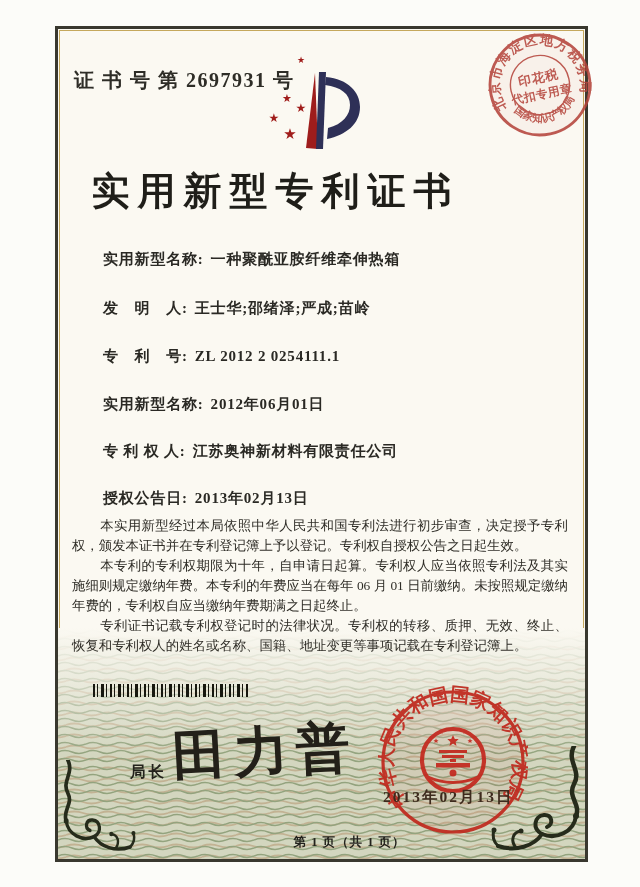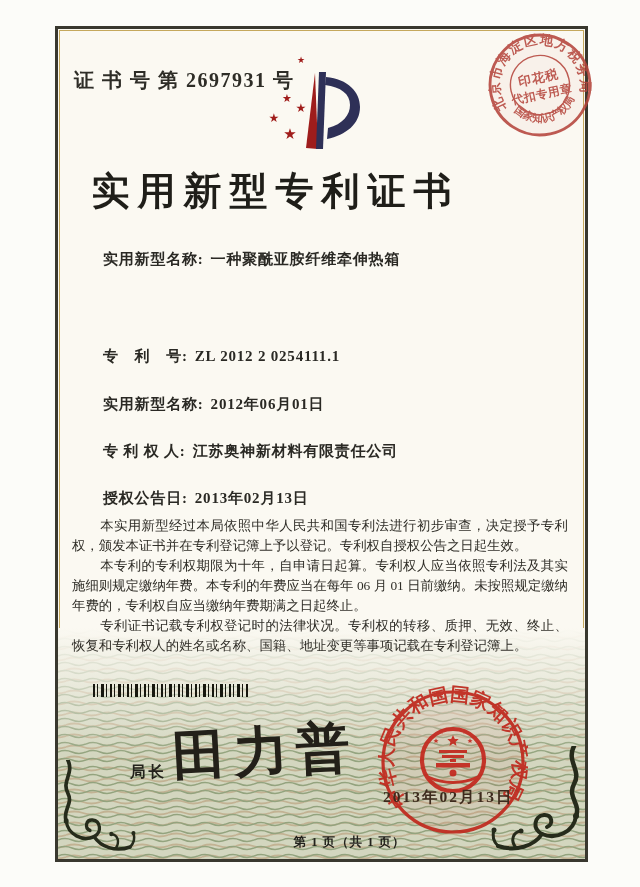--- a/index.html
+++ b/index.html
@@ -115,20 +115,23 @@
       <text x="53" y="50" font-size="12.5" font-weight="bold" text-anchor="middle" letter-spacing="1">印花税</text>
       <text x="53" y="66" font-size="11.5" font-weight="bold" text-anchor="middle" letter-spacing="0.5">代扣专用章</text>
     </g>
   </svg>
 
   <div class="cert-title">实用新型专利证书</div>
 
   <div class="field" style="top:250px">
     <span class="f-label">实用新型名称:</span><span class="f-value">一种聚酰亚胺纤维牵伸热箱</span>
   </div>
+  <div class="field" style="top:299px">
+    <span class="f-label">发　明　人:</span><span class="f-value">王士华;邵绪泽;严成;苗岭</span>
+  </div>
   <div class="field" style="top:347px">
     <span class="f-label">专　利　号:</span><span class="f-value">ZL 2012 2 0254111.1</span>
   </div>
   <div class="field" style="top:395px">
     <span class="f-label">实用新型名称:</span><span class="f-value">2012年06月01日</span>
   </div>
   <div class="field" style="top:442px">
     <span class="f-label">专 利 权 人:</span><span class="f-value">江苏奥神新材料有限责任公司</span>
   </div>
   <div class="field" style="top:489px">

